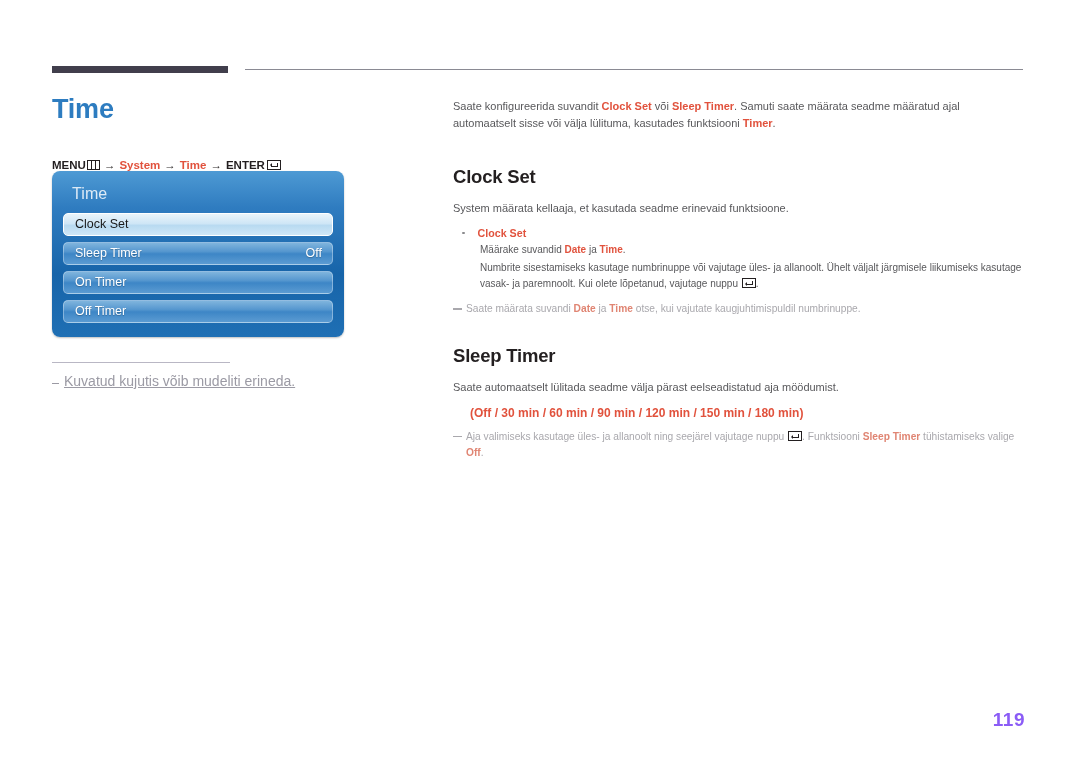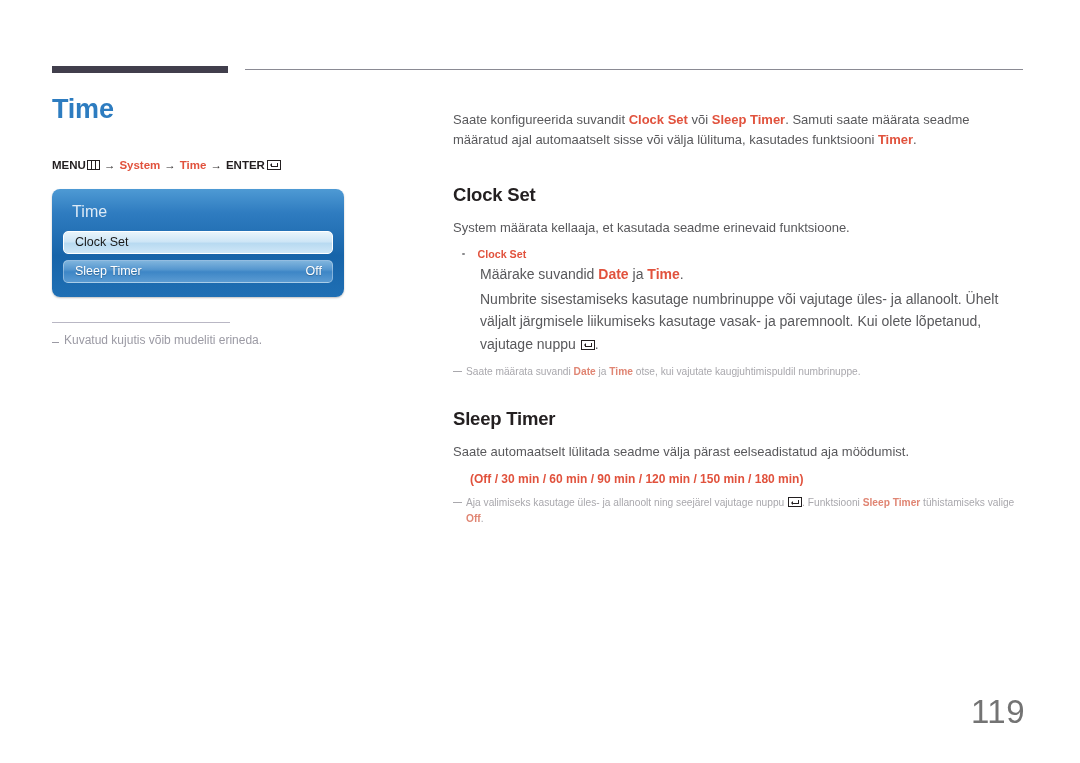--- a/index.html
+++ b/index.html
@@ -47,21 +47,21 @@
     color: #2d7cc0;
     letter-spacing: -0.2px;
     margin: 0 0 34px 0;
     line-height: 1.1;
   }
   .breadcrumb {
     font-size: 11.5px;
     font-weight: bold;
     color: #231f20;
     white-space: nowrap;
-    margin-bottom: 18px;
+    margin-bottom: 0;
     display: flex;
     align-items: center;
   }
   .breadcrumb .orange { color: #e1523d; }
   .breadcrumb .arrow { margin: 0 4px; font-weight: normal; }
   .icon-menu {
     display: inline-block;
     width: 13px;
     height: 10px;
     border: 1.3px solid #231f20;
@@ -159,46 +159,47 @@
   .osd-row .value { font-size: 12.5px; }
 
   
   .foot-rule {
     width: 178px;
     height: 1px;
     background: #b9b7c4;
     margin: 25px 0 10px 0;
   }
   .footnote {
-    font-size: 12px;
+    font-size: 14px;
     color: #9b9aa4;
     display: flex;
     align-items: center;
+    text-decoration: underline;
   }
   .footnote .dash {
     display: inline-block;
     width: 7px;
     height: 1px;
     background: #9b9aa4;
     margin: 6px 5px 0 0;
     flex: none;
   }
 
   
   .right-col {
     position: absolute;
     left: 453px;
     top: 98px;
     width: 572px;
   }
   p.body {
-    font-size: 13px;
+    font-size: 11px;
     line-height: 1.55;
     color: #58585b;
-    margin: 12px 0 10px 0;
+    margin: 0 0 10px 0;
   }
   .b-orange { color: #e1523d; font-weight: bold; }
 
   h2.section {
     font-size: 18.5px;
     font-weight: bold;
     color: #231f20;
     margin: 28px 0 12px 0;
     letter-spacing: -0.2px;
   }
@@ -220,21 +221,21 @@
     height: 2.5px;
     background: #8a8a8d;
     border-radius: 50%;
     margin: 0 13px 0 9px;
     flex: none;
     position: relative;
     top: -3px;
   }
   .bullet-body {
     margin-left: 27px;
-    font-size: 14px;
+    font-size: 10px;
     line-height: 1.6;
     color: #58585b;
   }
   .bullet-body p { margin: 0 0 2px 0; }
 
   .note {
     display: flex;
     align-items: flex-start;
     font-size: 10.2px;
     line-height: 1.55;
@@ -257,23 +258,23 @@
     font-weight: bold;
     color: #e1523d;
     margin: 0 0 4px 17px;
   }
 
   
   .page-number {
     position: absolute;
     right: 55px;
     bottom: 32px;
-    font-size: 33px;
-    font-weight: normal;
-    color: #737373;
+    font-size: 19px;
+    font-weight: bold;
+    color: #8b5cf6;
     letter-spacing: 0.5px;
   }
 </style>
 </head>
 <body>
 
 <div class="rule-thick"></div>
 <div class="rule-thin"></div>
 
 <div class="left-col">
@@ -298,21 +299,29 @@
     <div class="osd-row selected">
       <span>Clock Set</span>
       <span class="value"></span>
     </div>
 
     <div class="osd-row">
       <span>Sleep Timer</span>
       <span class="value">Off</span>
     </div>
 
-
+    <div class="osd-row">
+      <span>On Timer</span>
+      <span class="value"></span>
+    </div>
+
+    <div class="osd-row">
+      <span>Off Timer</span>
+      <span class="value"></span>
+    </div>
 
   </div>
 
   <div class="foot-rule"></div>
   <div class="footnote">
     <span class="dash"></span>
     <span>Kuvatud kujutis võib mudeliti erineda.</span>
   </div>
 </div>
 

